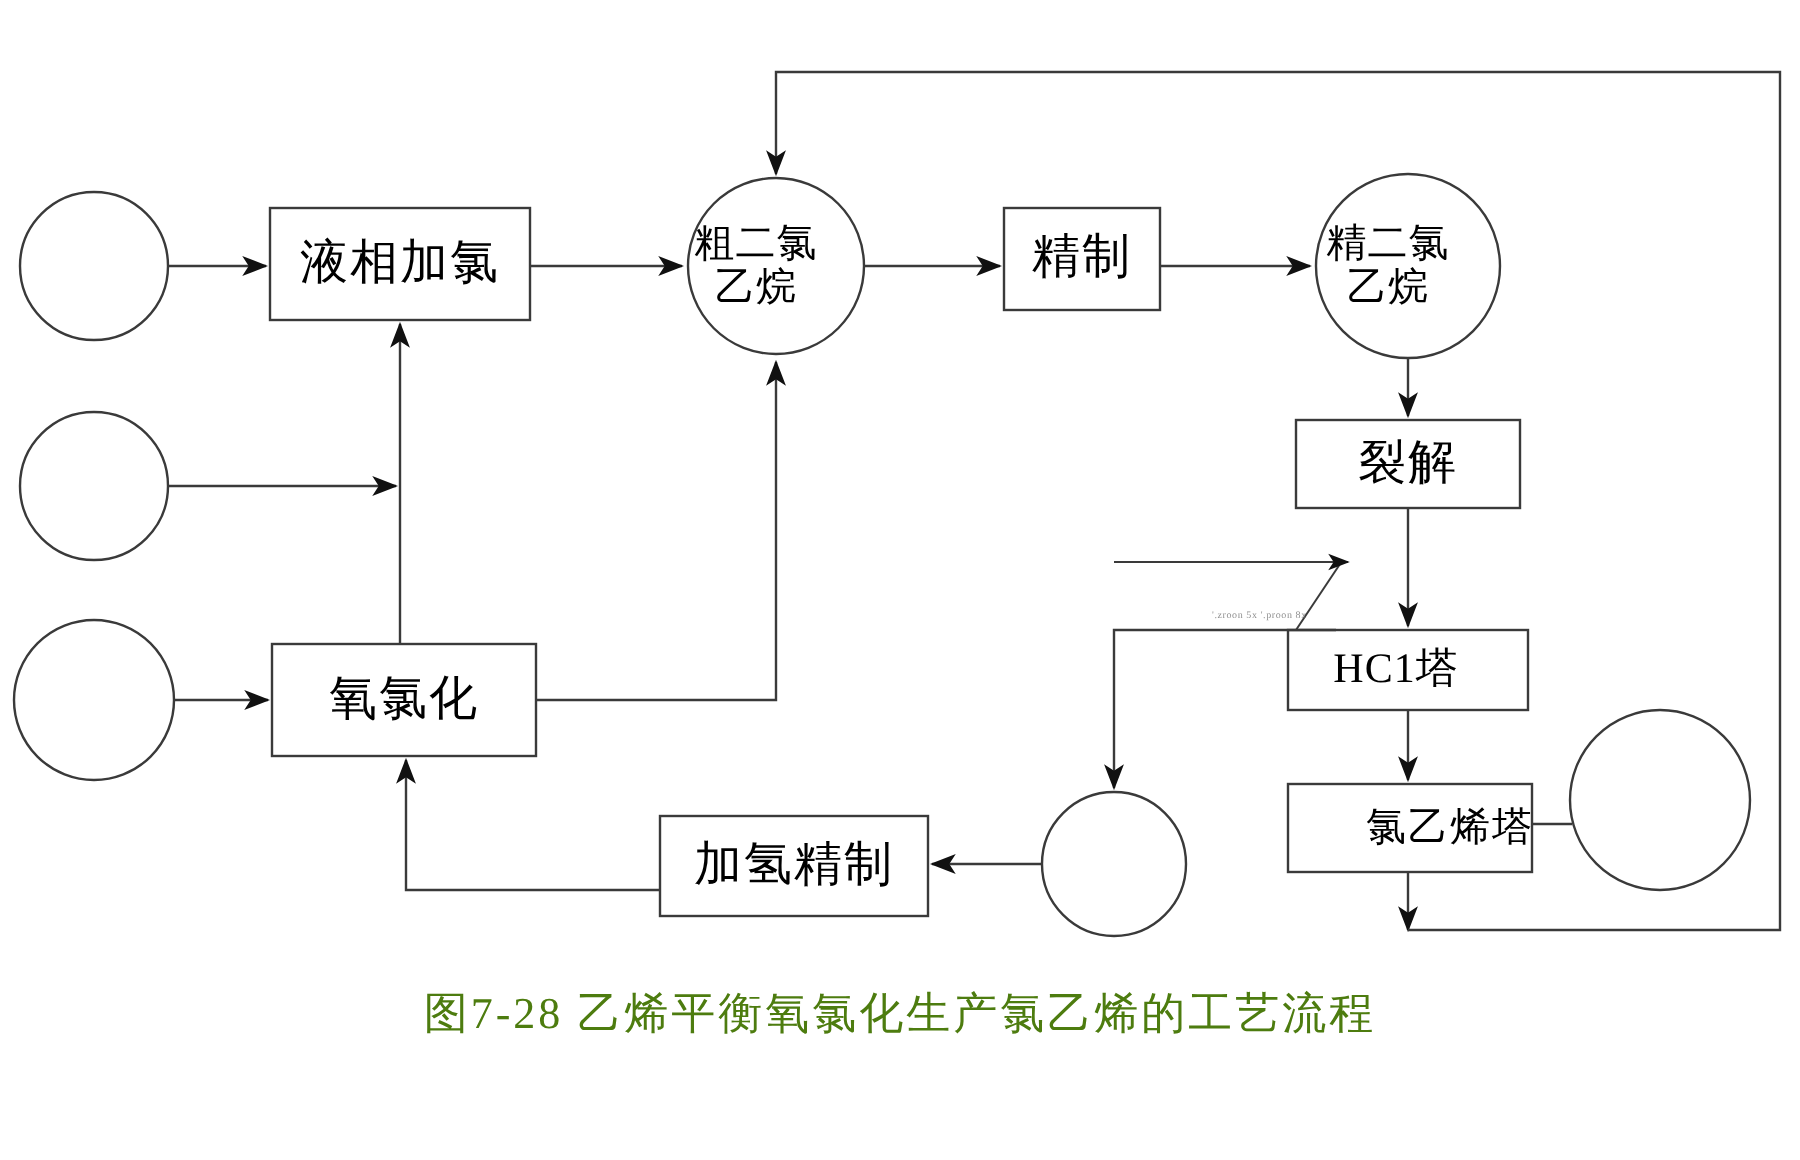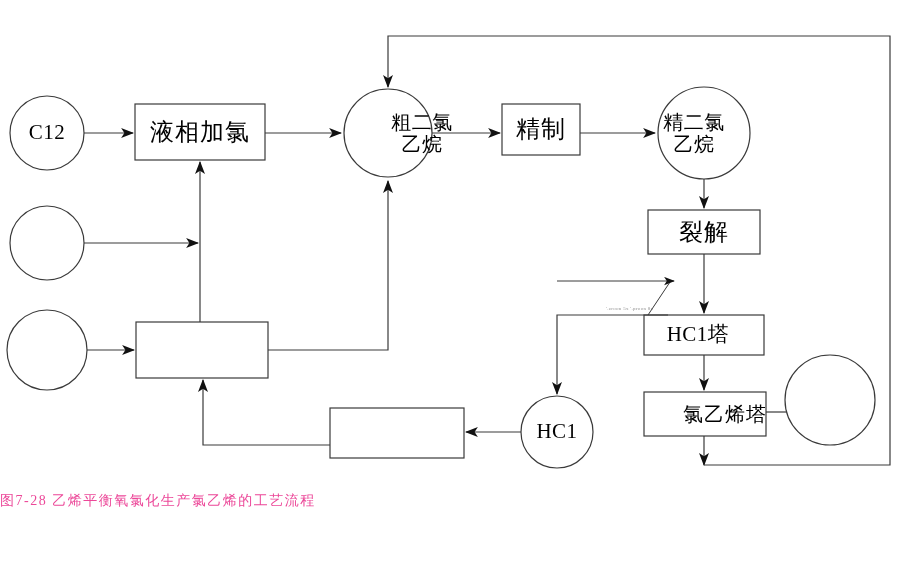--- a/index.html
+++ b/index.html
@@ -46,23 +46,24 @@
   .latin-label {
     font-family: "Liberation Serif", "DejaVu Serif", serif;
     font-size: 21px;
     letter-spacing: 0.5px;
   }
   #figure-caption {
     position: absolute;
     left: 0;
     top: 492px;
     width: 900px;
-    font-size: 14px;
+    text-align: center;
+    font-size: 22px;
     letter-spacing: 1.5px;
-    color: #ec4899;
+    color: #4d7c0f;
   }
   .artifact-text {
     position: absolute;
     font-size: 5px;
     color: #6a6a6a;
     letter-spacing: 0.3px;
     opacity: 0.75;
     white-space: nowrap;
   }
 </style>
@@ -133,42 +134,42 @@
 
       <path d="M 704 436 L 704 465" marker-end="url(#arrow)"></path>
       <path d="M 704 465 L 890 465 L 890 36 L 388 36 L 388 87" marker-end="url(#arrow)"></path>
 
       <path d="M 521 432 L 466 432" marker-end="url(#arrow)"></path>
 
       <path d="M 330 445 L 203 445 L 203 380" marker-end="url(#arrow)"></path>
     </g>
   </svg>
 
-  <div class="node-label latin-label" style="left:10px; top:113px; width:74px; height:40px;">C12</div>
 
 
 
   <div class="node-label box-label" style="left:135px; top:104px; width:130px; height:56px;">液相加氯</div>
 
+  <div class="node-label box-label" style="left:136px; top:322px; width:132px; height:56px;">氧氯化</div>
 
-  <div class="node-label circle-label" style="left:344px; top:105px; width:68px; height:56px;padding-left:44px;">粗二氯
+  <div class="node-label circle-label" style="left:344px; top:105px; width:68px; height:56px;">粗二氯
 乙烷</div>
 
   <div class="node-label box-label" style="left:502px; top:104px; width:78px; height:51px;border-radius:21px;">精制</div>
 
   <div class="node-label circle-label" style="left:658px; top:105px; width:72px; height:56px;">精二氯
 乙烷</div>
 
   <div class="node-label box-label" style="left:648px; top:210px; width:112px; height:44px;">裂解</div>
 
   <div class="node-label box-label latin-label" style="left:644px; top:315px; width:108px; height:40px;">HC1塔</div>
 
   <div class="node-label box-label" style="left:644px; top:392px; width:122px; height:44px; font-size:20px;margin-left:20px;">氯乙烯塔</div>
 
 
-  <div class="node-label latin-label" style="left:521px; top:412px; width:72px; height:40px;">HC1</div>
 
+  <div class="node-label box-label" style="left:330px; top:408px; width:134px; height:50px;">加氢精制</div>
 
   <div class="artifact-text" style="left:606px; top:306px;">'.zroon  5x '.proon  8x</div>
 
   <div id="figure-caption">图7-28  乙烯平衡氧氯化生产氯乙烯的工艺流程</div>
 
 </div>
 
 </body></html>

